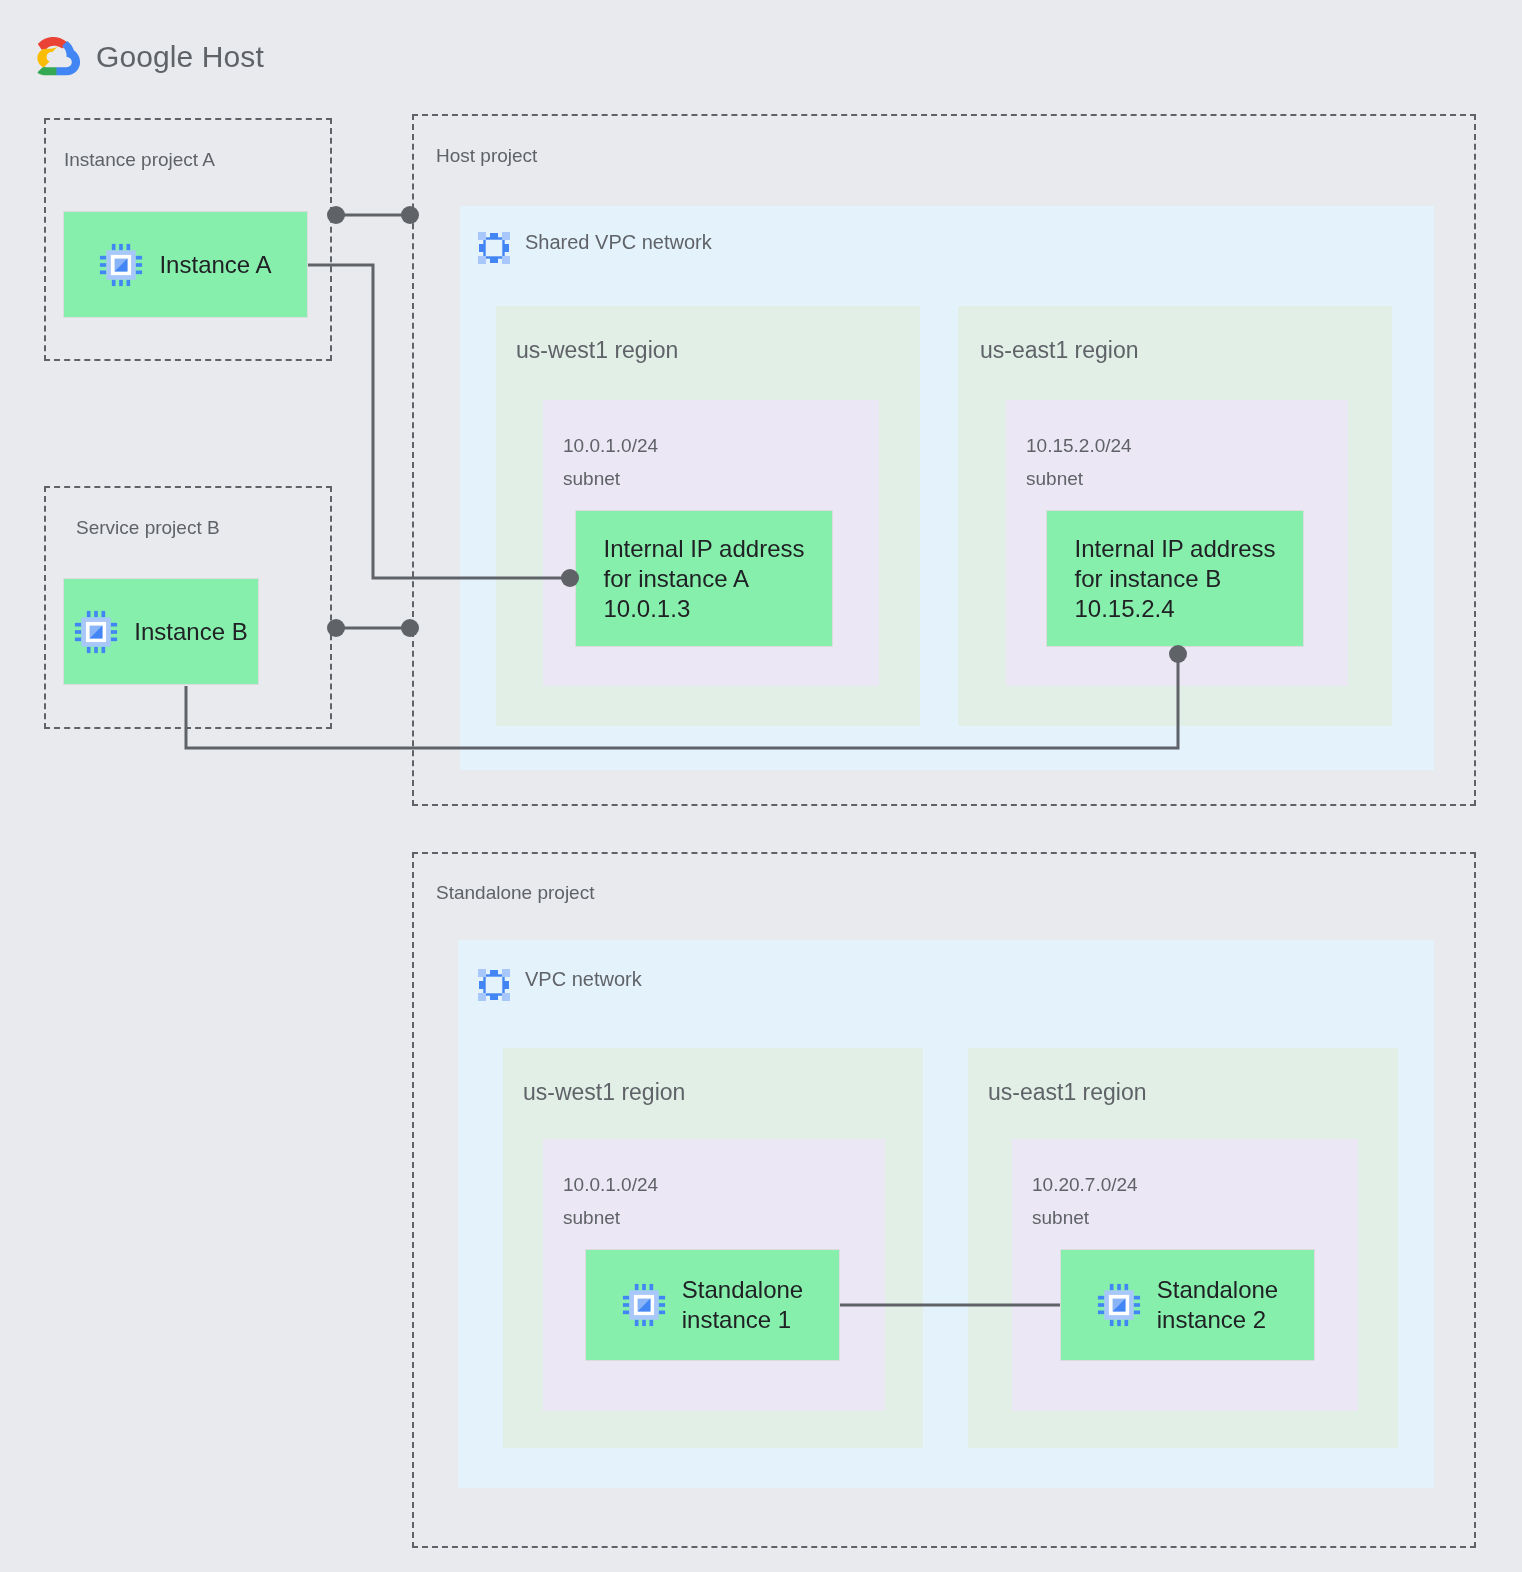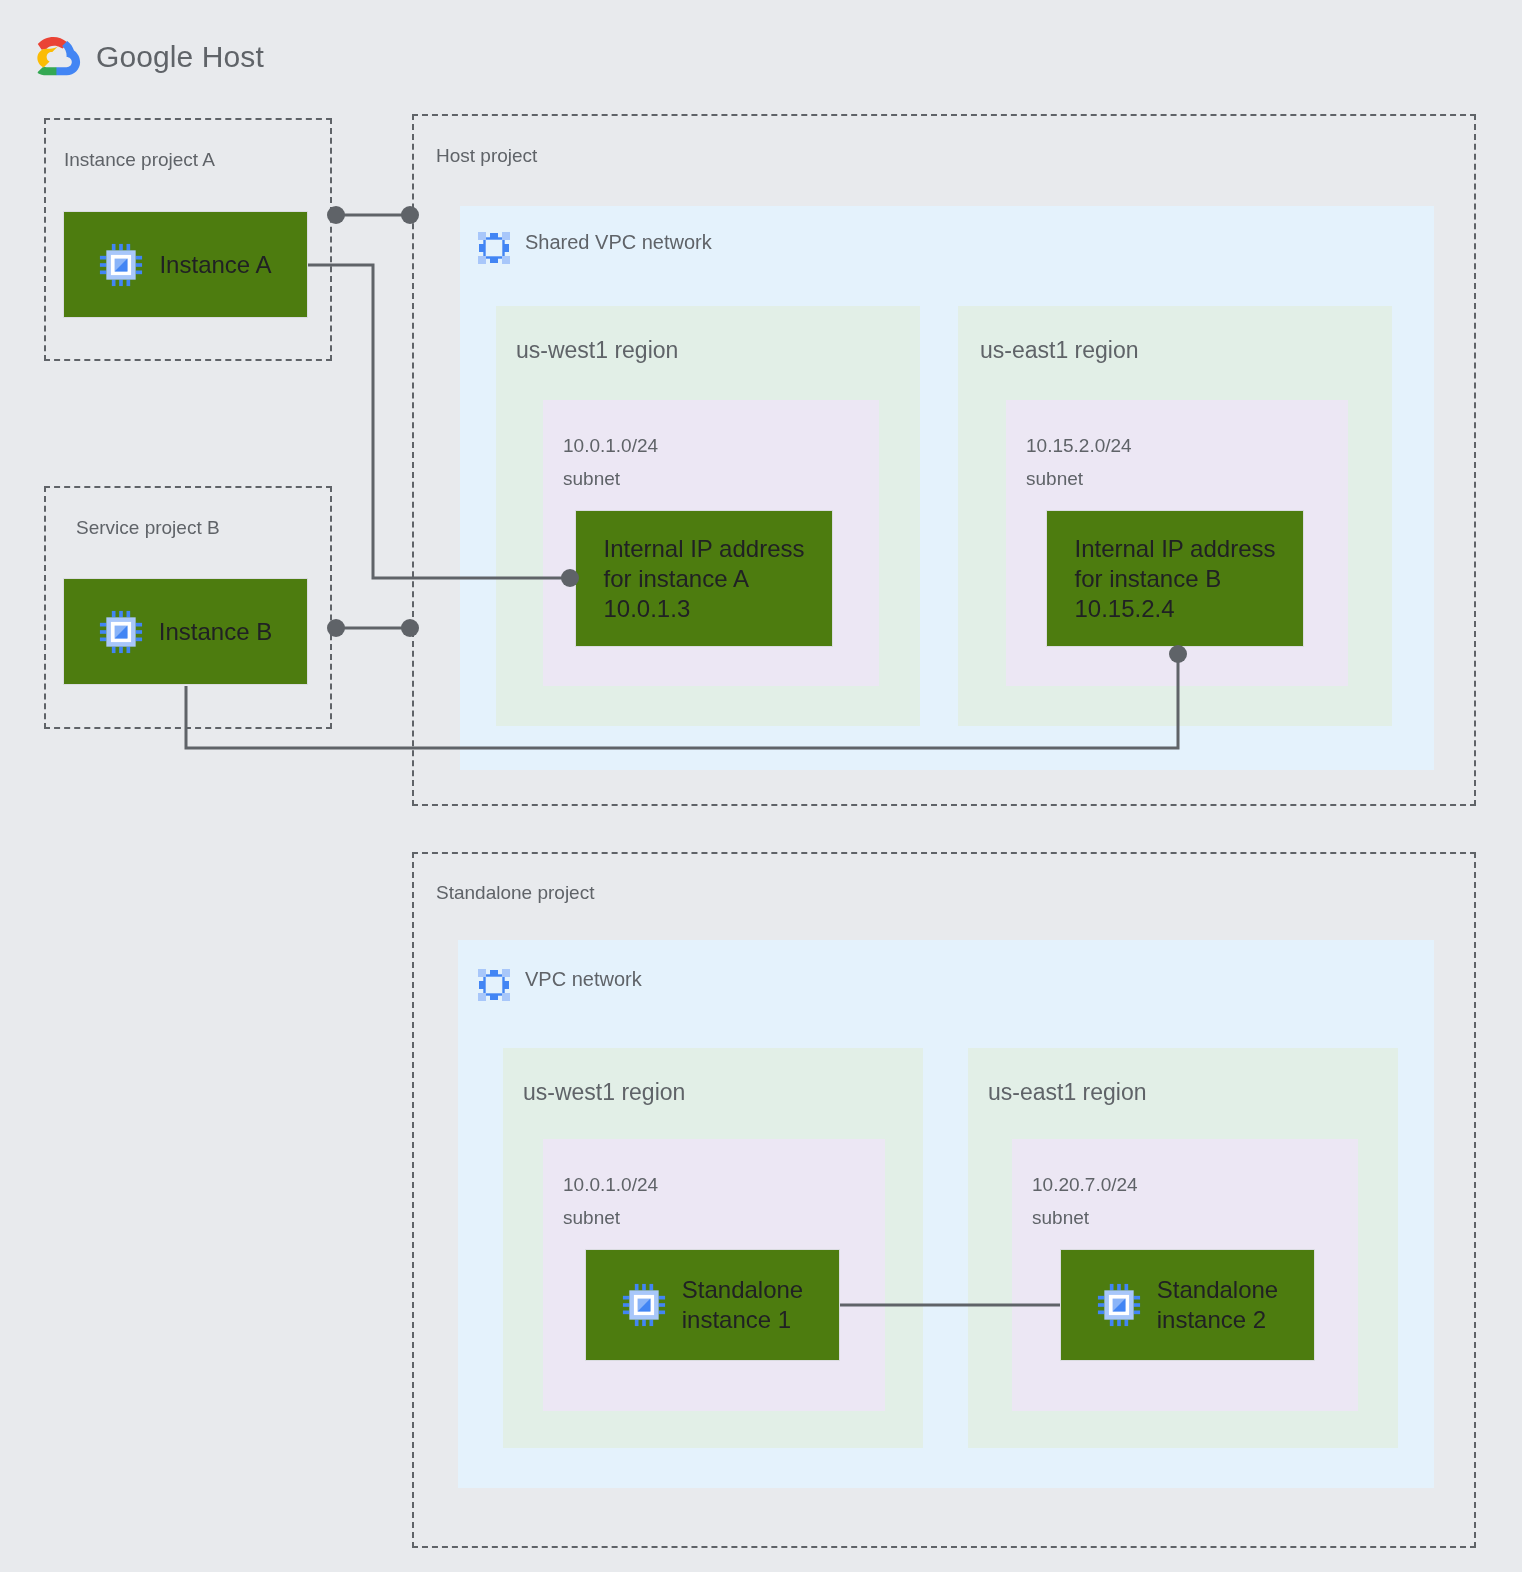--- a/index.html
+++ b/index.html
@@ -85,21 +85,21 @@
     position: absolute;
     font-size: 19px;
     line-height: 33px;
     color: #5f6368;
     white-space: pre-line;
   }
 
   
   .card {
     position: absolute;
-    background: #4d7c0f;
+    background: #86efac;
     border: 1px solid #dadce0;
     box-sizing: border-box;
     display: flex;
     align-items: center;
     justify-content: center;
   }
   .card-inner {
     display: flex;
     align-items: center;
     gap: 16px;
@@ -186,21 +186,21 @@
   <div class="card-inner">
     <svg class="vm-icon" viewBox="0 0 48 48">
       <use href="#def-vm-icon"></use>
     </svg>
     <div class="card-text">Instance A</div>
   </div>
 </div>
 
 <div class="dashed-group" style="left:44px; top:486px; width:288px; height:243px;"></div>
 <div class="group-label" style="left:76px; top:517px;">Service project B</div>
-<div class="card" style="left:63px; top:578px; width:245px; height:107px;">
+<div class="card" style="left:63px; top:578px; width:196px; height:107px;">
   <div class="card-inner">
     <svg class="vm-icon" viewBox="0 0 48 48">
       <use href="#def-vm-icon"></use>
     </svg>
     <div class="card-text">Instance B</div>
   </div>
 </div>
 
 <div class="dashed-group" style="left:412px; top:114px; width:1064px; height:692px;"></div>
 <div class="group-label" style="left:436px; top:145px;">Host project</div>

